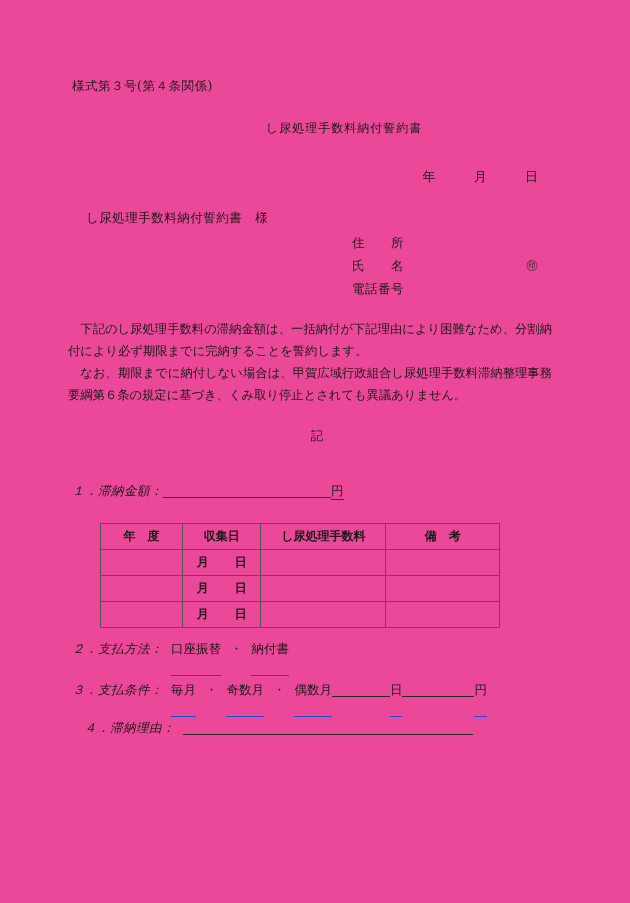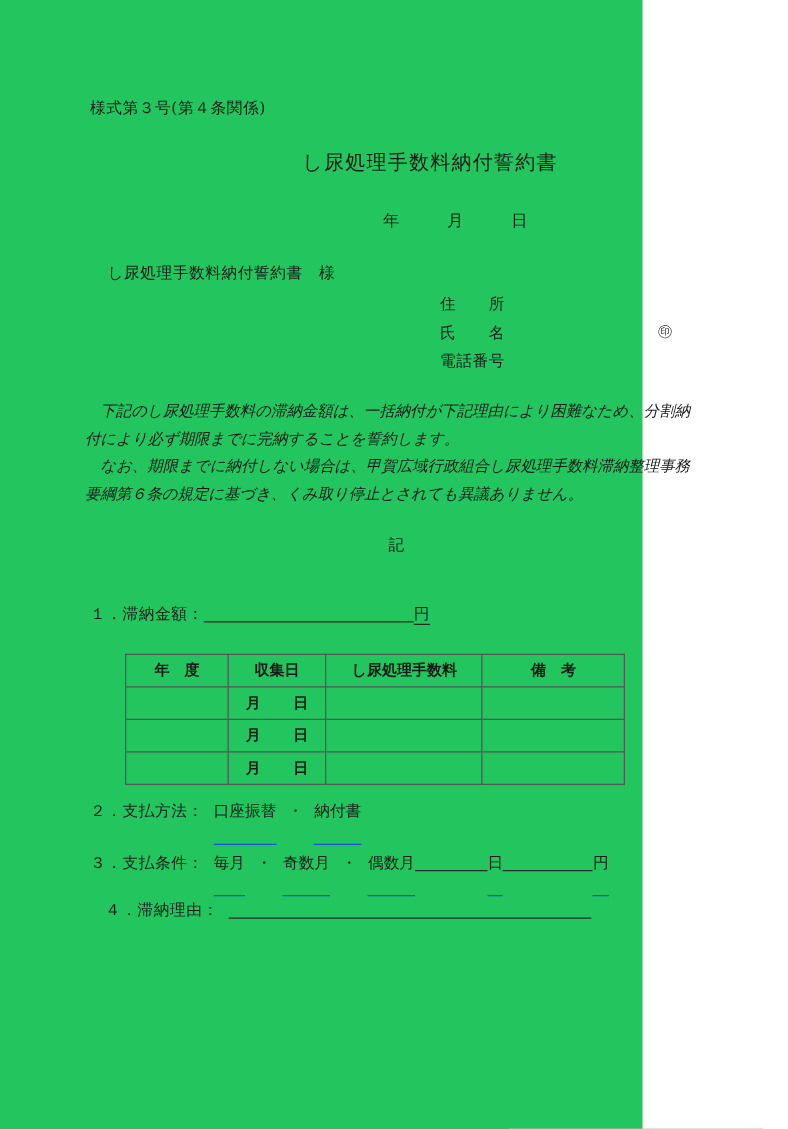--- a/index.html
+++ b/index.html
@@ -10,42 +10,42 @@
     width: 630px;
     height: 903px;
     background: #ffffff;
     font-family: "DejaVu Serif", "Liberation Serif", serif;
     color: #1a1a1a;
     position: relative;
     overflow: hidden;
   }
   .page {
     position: relative;
-    width: 514px;
+    width: 630px;
     height: 903px;
-    background: #22c55e;
+    background: #ec4899;
   }
 
   
   .form-no {
     position: absolute;
     left: 72px;
     top: 78px;
     font-size: 12.5px;
     letter-spacing: 0.5px;
   }
 
   
   .doc-title {
     position: absolute;
     left: 0;
     top: 120px;
     width: 630px;
     text-align: center;
-    font-size: 16px;
+    font-size: 12px;
     letter-spacing: 1px;
     padding-left: 58px;
     box-sizing: border-box;
   }
 
   
   .date-line {
     position: absolute;
     right: 92px;
     top: 168px;
@@ -90,42 +90,41 @@
     left: 68px;
     top: 318px;
     width: 500px;
     font-size: 12.3px;
     line-height: 22px;
     text-align: justify;
   }
   .body-block p {
     margin: 0 16px 0 0;
     text-indent: 1em;
-    font-style: italic;
   }
 
   
   .ki {
     position: absolute;
     left: 0;
     top: 428px;
     width: 630px;
     text-align: center;
     font-size: 12.5px;
     padding-left: 4px;
     box-sizing: border-box;
   }
 
   
   .item {
     position: absolute;
     font-size: 12.5px;
     white-space: nowrap;
   }
-  .item-label { letter-spacing: 0.5px; }
+  .item-label { letter-spacing: 0.5px; font-style: italic; }
   .blank {
     display: inline-block;
     border-bottom: 1px solid #2a2a2a;
     height: 15px;
     vertical-align: -3px;
   }
   .uline {
     display: inline-block;
     border-bottom: 1px solid #1d4ed8;
     padding-bottom: 17px;

